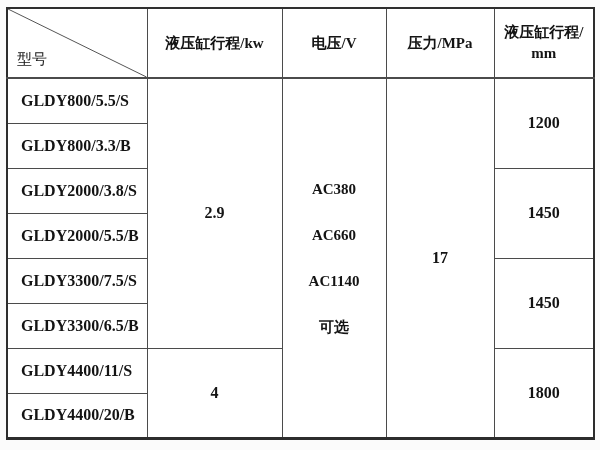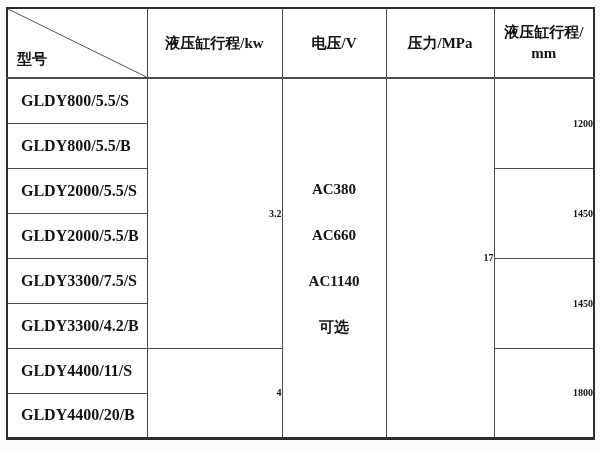--- a/index.html
+++ b/index.html
@@ -32,27 +32,27 @@
     overflow:hidden;
   }
   tr.hdr{height:70px;}
   tr.row{height:45px;}
   th{font-size:15px;text-align:center;line-height:21px;font-weight:bold;}
   th.diag{position:relative;border-bottom-width:2px;}
   tr.hdr th{border-bottom-width:2px;}
   .diag svg{position:absolute;left:0;top:0;width:100%;height:100%;display:block;}
   .diag-label{
     position:absolute;left:9px;bottom:7px;
-    font-size:15px;font-weight:bold;
+    font-size:15px;font-weight:normal;
   }
   td.model{
     font-size:16px;text-align:left;padding-left:13px;
     letter-spacing:0px;white-space:nowrap;margin-left:14px;
   }
-  td.num{font-size:10px;text-align:right;}
+  td.num{font-size:16px;text-align:center;}
   td.volt{text-align:center;font-size:15px;margin-top:9px;}
   td.volt .vline{line-height:46px;height:46px;}
 </style>
 </head>
 <body>
 
 <div class="screen">
   <table class="spec">
     <colgroup>
       <col style="width:140px">
@@ -74,51 +74,51 @@
       <th>电压/V</th>
       <th>压力/MPa</th>
       <th>
         <div>液压缸行程/</div>
         <div>mm</div>
       </th>
     </tr>
 
     <tr class="row">
       <td class="model">GLDY800/5.5/S</td>
-      <td class="num" rowspan="6">3.2</td>
+      <td class="num" rowspan="6">2.9</td>
       <td class="volt" rowspan="8">
         <div class="vline">AC380</div>
         <div class="vline">AC660</div>
         <div class="vline">AC1140</div>
         <div class="vline">可选</div>
       </td>
       <td class="num" rowspan="8">17</td>
       <td class="num" rowspan="2">1200</td>
     </tr>
 
     <tr class="row">
-      <td class="model">GLDY800/5.5/B</td>
+      <td class="model">GLDY800/3.3/B</td>
     </tr>
 
     <tr class="row">
-      <td class="model">GLDY2000/5.5/S</td>
+      <td class="model">GLDY2000/3.8/S</td>
       <td class="num" rowspan="2">1450</td>
     </tr>
 
     <tr class="row">
       <td class="model">GLDY2000/5.5/B</td>
     </tr>
 
     <tr class="row">
       <td class="model">GLDY3300/7.5/S</td>
       <td class="num" rowspan="2">1450</td>
     </tr>
 
     <tr class="row">
-      <td class="model">GLDY3300/4.2/B</td>
+      <td class="model">GLDY3300/6.5/B</td>
     </tr>
 
     <tr class="row">
       <td class="model">GLDY4400/11/S</td>
       <td class="num" rowspan="2">4</td>
       <td class="num" rowspan="2">1800</td>
     </tr>
 
     <tr class="row">
       <td class="model">GLDY4400/20/B</td>

